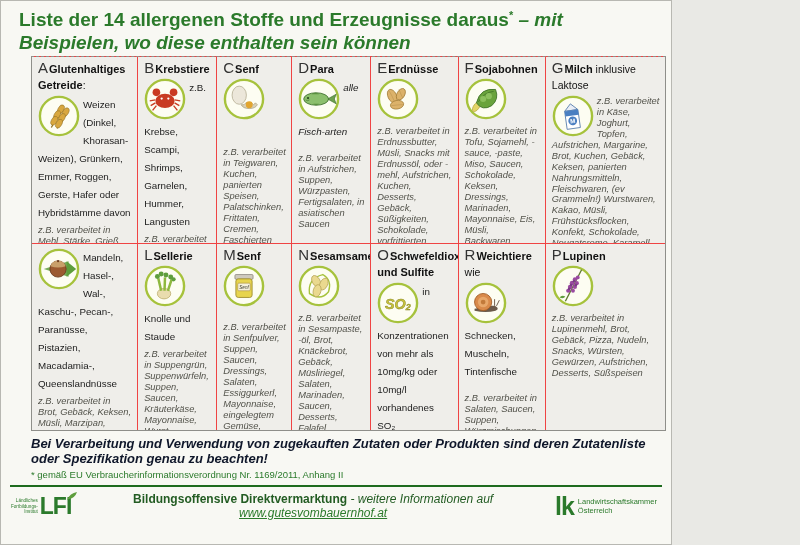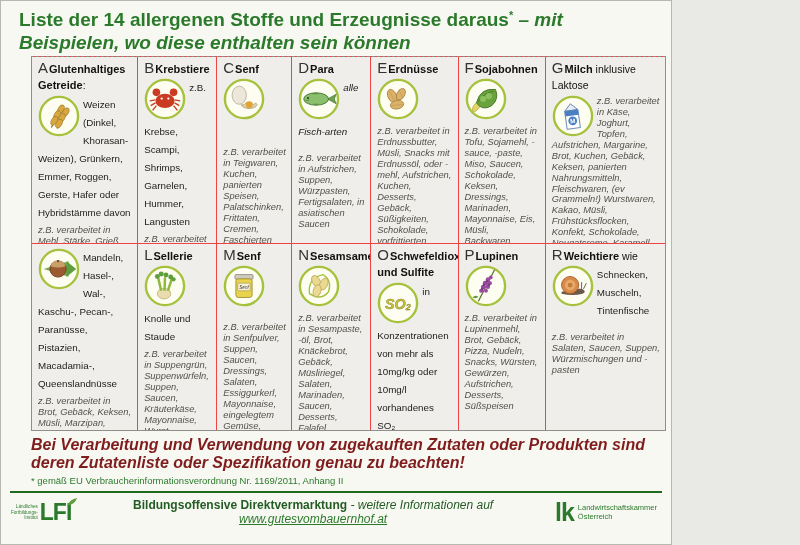--- a/index.html
+++ b/index.html
@@ -18,21 +18,21 @@
   .name{font-size:11px;font-weight:bold;}
   .suffix{font-size:10.5px;font-weight:normal;}
   .ic{width:42px;height:42px;float:left;margin:1px 3px 1px 0;}
   .desc{font-size:9.8px;line-height:1.16;color:#1c1c1c;}
   .desc.it{font-style:italic;}
   .examples{font-size:9.3px;line-height:1.18;color:#52524a;font-style:italic;clear:left;padding-top:5px;}
   .examples.wrap{clear:none;padding-top:2px;}
   .examples.gap-lg{padding-top:26px;}
   .examples.gap-md{padding-top:14px;}
   
-  .notice{margin:5px 14px 0 30px;font-size:16px;color:#7f1d1d;font-weight:bold;font-style:italic;}
+  .notice{margin:5px 14px 0 30px;font-size:13px;color:#0f172a;font-weight:bold;font-style:italic;}
   .footnote{margin:3px 9px 0 30px;font-size:9.5px;color:#2b7a2b;}
   .rule{margin:5px 9px 0 9px;border-top:2.5px solid #1e6b1e;}
   .logos{display:flex;align-items:center;margin:3px 14px 0 10px;height:32px;}
   .lfi{display:flex;align-items:center;}
   .lfi-small{display:flex;flex-direction:column;align-items:flex-end;font-size:4.6px;color:#2b7a2b;line-height:1.15;margin-right:2px;}
   .lfi-big{font-size:23px;font-weight:900;color:#2b7a2b;letter-spacing:-1px;position:relative;line-height:1;}
   .lfi-leaf{position:absolute;top:-4px;right:-7px;}
   .banner{flex:1;text-align:center;font-size:12px;color:#235c23;}
   .banner .b-bold{font-weight:bold;}
   .banner .b-it{font-style:italic;}
@@ -220,20 +220,35 @@
       <div class="cell-title"><span class="letter">O</span><span class="name">Schwefeldioxid und Sulfite</span></div>
       <svg class="ic" viewBox="0 0 44 44">
         <circle cx="22" cy="22" r="20" fill="#fdfdf2" stroke="#a6c23c" stroke-width="2.5"></circle>
         <text x="22" y="28" font-size="15" font-weight="bold" font-style="italic" fill="#c9c23a" stroke="#8a8a2a" stroke-width="0.5" text-anchor="middle">SO₂</text>
       </svg>
       <span class="desc">in Konzentrationen von mehr als 10mg/kg oder 10mg/l vorhandenes SO₂</span>
       <div class="examples">z.B. in Wein, Most, als Konservierungsmittel in Trockenfrüchten, Fruchtzubereitungen, Müsli, Sauerkraut</div>
     </div>
 
     <div class="cell">
+      <div class="cell-title"><span class="letter">R</span><span class="name">Weichtiere</span><span class="suffix"> wie</span></div>
+      <svg class="ic" viewBox="0 0 44 44">
+        <circle cx="22" cy="22" r="20" fill="#fdfdf2" stroke="#a6c23c" stroke-width="2.5"></circle>
+        <path d="M10 30 q12 3 22 0 q3 -1 2 -3 q-2 -3 -6 -2 l-18 3 z" fill="#6b5a4a"></path>
+        <line x1="33" y1="25" x2="36" y2="19" stroke="#6b5a4a" stroke-width="1"></line>
+        <line x1="31" y1="25" x2="31" y2="18" stroke="#6b5a4a" stroke-width="1"></line>
+        <circle cx="19" cy="21" r="9" fill="#d98a4a" stroke="#a05a22" stroke-width="0.9"></circle>
+        <circle cx="19" cy="21" r="5.5" fill="#e8a86a"></circle>
+        <circle cx="19" cy="21" r="2.5" fill="#c27a3a"></circle>
+      </svg>
+      <span class="desc">Schnecken, Muscheln, Tintenfische</span>
+      <div class="examples gap-md">z.B. verarbeitet in Salaten, Saucen, Suppen, Würzmischungen und -pasten</div>
+    </div>
+
+    <div class="cell">
       <div class="cell-title"><span class="letter">P</span><span class="name">Lupinen</span></div>
       <svg class="ic" viewBox="0 0 44 44">
         <circle cx="22" cy="22" r="20" fill="#fdfdf2" stroke="#a6c23c" stroke-width="2.5"></circle>
         <line x1="31" y1="5" x2="14" y2="38" stroke="#5e7a2f" stroke-width="1.4"></line>
         <g fill="#9a4aa0">
           <circle cx="24" cy="15" r="2.2"></circle>
             <circle cx="27" cy="13" r="2"></circle>
             <circle cx="21" cy="19" r="2.4"></circle>
             <circle cx="26" cy="19" r="2.2"></circle>
             <circle cx="19" cy="23" r="2.4"></circle>
@@ -245,35 +260,20 @@
           <circle cx="23" cy="17" r="1.4"></circle>
             <circle cx="20" cy="21" r="1.4"></circle>
             <circle cx="25" cy="21" r="1.4"></circle>
             <circle cx="18" cy="25" r="1.4"></circle>
         </g>
         <path d="M14 33 q-4 -2 -6 1 q4 2 6 -1 z" fill="#5e9e3c"></path>
       </svg>
       <div class="examples">z.B. verarbeitet in Lupinenmehl, Brot, Gebäck, Pizza, Nudeln, Snacks, Würsten, Gewürzen, Aufstrichen, Desserts, Süßspeisen</div>
     </div>
 
-    <div class="cell">
-      <div class="cell-title"><span class="letter">R</span><span class="name">Weichtiere</span><span class="suffix"> wie</span></div>
-      <svg class="ic" viewBox="0 0 44 44">
-        <circle cx="22" cy="22" r="20" fill="#fdfdf2" stroke="#a6c23c" stroke-width="2.5"></circle>
-        <path d="M10 30 q12 3 22 0 q3 -1 2 -3 q-2 -3 -6 -2 l-18 3 z" fill="#6b5a4a"></path>
-        <line x1="33" y1="25" x2="36" y2="19" stroke="#6b5a4a" stroke-width="1"></line>
-        <line x1="31" y1="25" x2="31" y2="18" stroke="#6b5a4a" stroke-width="1"></line>
-        <circle cx="19" cy="21" r="9" fill="#d98a4a" stroke="#a05a22" stroke-width="0.9"></circle>
-        <circle cx="19" cy="21" r="5.5" fill="#e8a86a"></circle>
-        <circle cx="19" cy="21" r="2.5" fill="#c27a3a"></circle>
-      </svg>
-      <span class="desc">Schnecken, Muscheln, Tintenfische</span>
-      <div class="examples gap-md">z.B. verarbeitet in Salaten, Saucen, Suppen, Würzmischungen und -pasten</div>
-    </div>
-
   </div>
 
   <div class="notice">Bei Verarbeitung und Verwendung von zugekauften Zutaten oder Produkten sind deren Zutatenliste oder Spezifikation genau zu beachten!</div>
   <div class="footnote">* gemäß EU Verbraucherinformationsverordnung Nr. 1169/2011, Anhang II</div>
   <div class="rule"></div>
 
   <div class="logos">
     <div class="lfi">
       <div class="lfi-small">
         <span>Ländliches</span>

